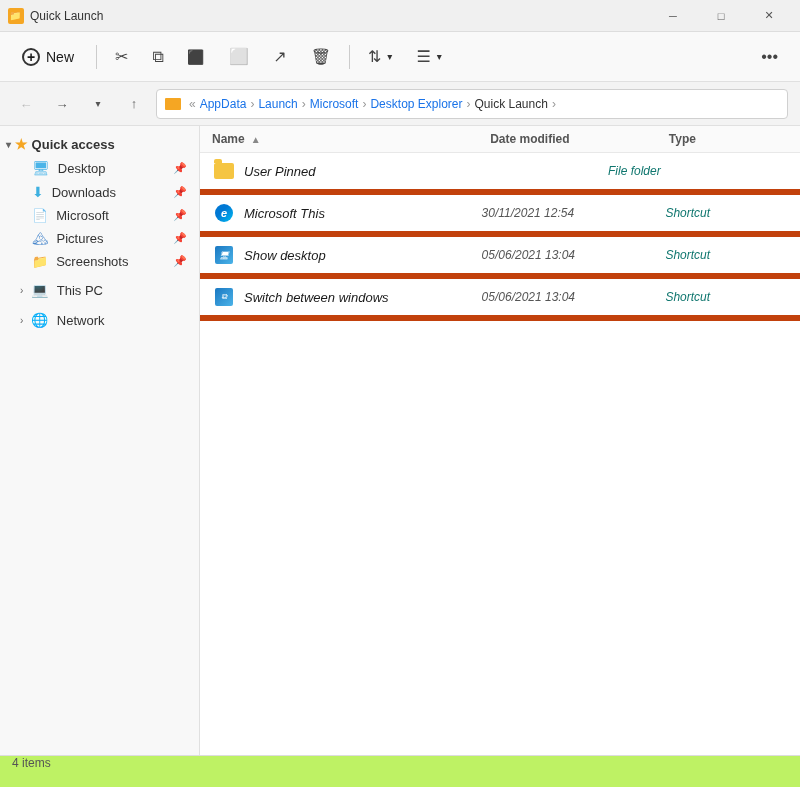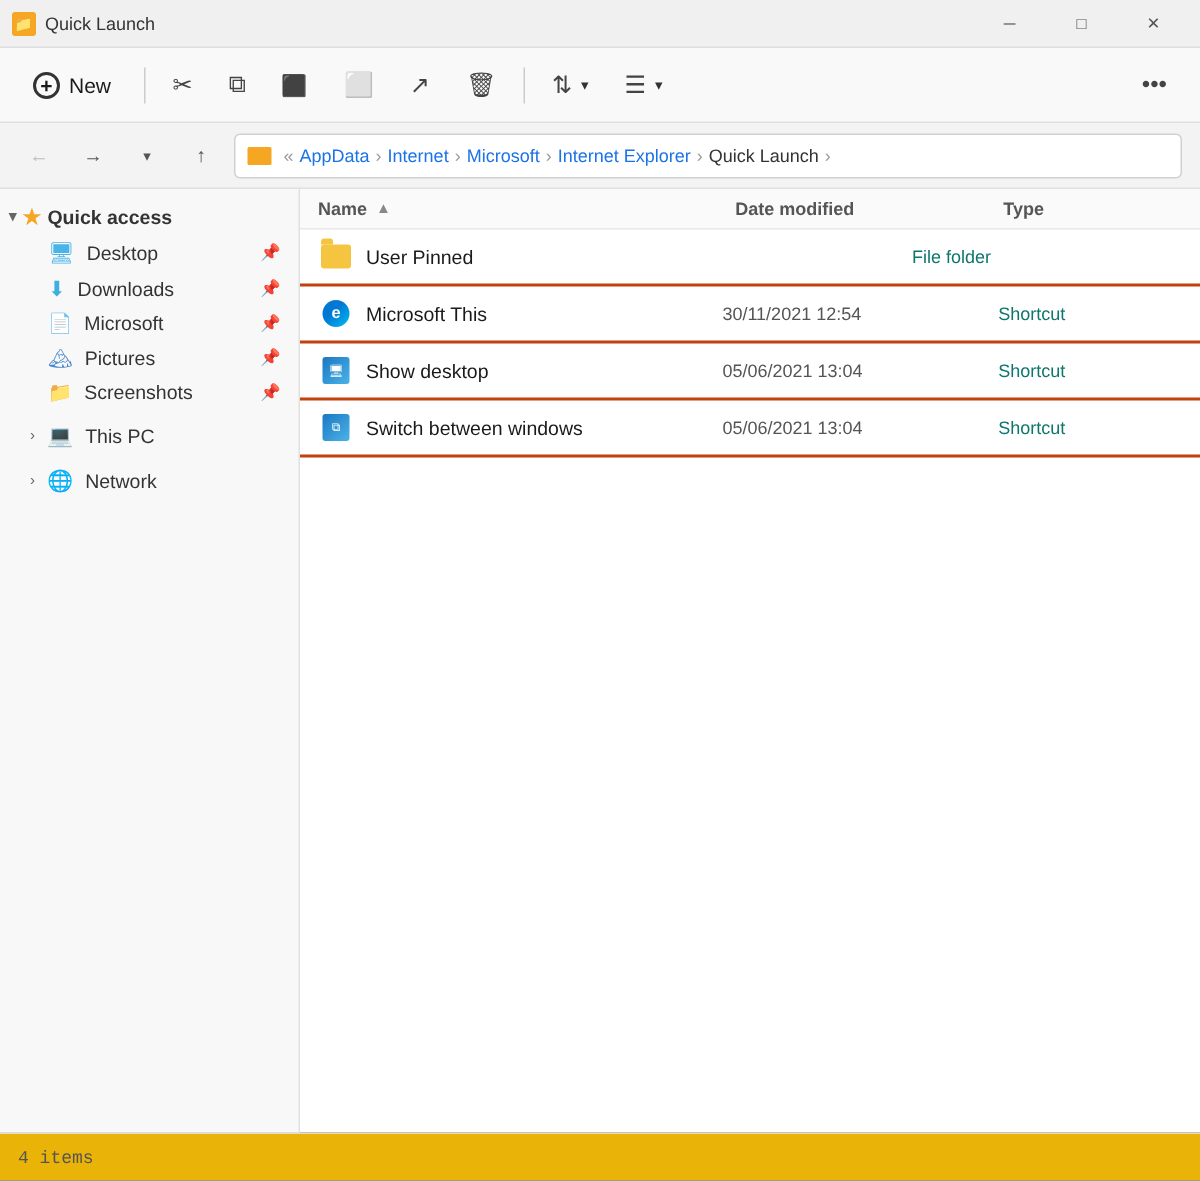--- a/index.html
+++ b/index.html
@@ -206,23 +206,24 @@
       background: #fafafa;
     }
     .col-name { flex: 2.2; display: flex; align-items: center; gap: 6px; cursor: pointer; text-align: right; }
     .col-date { flex: 1.5; margin-left: 16px; }
     .col-type { flex: 1; }
     .col-sort-arrow { font-size: 10px; color: #888; }
     .file-row {
       display: flex;
       align-items: center;
       padding: 8px 12px;
-      border-bottom: 2px solid #c2410c;
-      cursor: pointer;
-      font-size: 13px;
+      border-bottom: 6px solid #c2410c;
+      cursor: pointer;
+      font-size: 13px;
+      font-style: italic;
     }
     .file-icon { width: 24px; height: 20px; margin-right: 8px; display: flex; align-items: center; justify-content: center; }
     .file-name { flex: 2.2; display: flex; align-items: center; color: #1a1a1a; }
     .file-date { flex: 1.5; color: #555; font-size: 12px; }
     .file-type { flex: 1; color: #0f766e; font-size: 12px; }
 
     
     .folder-yellow {
       width: 20px; height: 16px;
       background: #f5c542;
@@ -260,28 +261,27 @@
       width: 18px; height: 18px;
       background: linear-gradient(135deg, #1a78c2, #4bb3e8);
       border-radius: 2px;
       display: flex; align-items: center; justify-content: center;
       font-size: 9px; color: white;
     }
 
     
     .status-bar {
       height: 32px;
-      background: #eab308;
+      background: #bef264;
       border-top: 1px solid #ddd;
       display: flex;
-      align-items: center;
+      align-items: flex-start;
       padding: 0 12px;
       font-size: 12px;
       color: #555;
-      font-family: Liberation Mono, monospace;
     }
 
     
     .tb-icon { font-size: 16px; color: #444; }
   </style>
 </head>
 <body>
 
 <div class="title-bar">
   <span class="title-bar-icon">📁</span>
@@ -335,25 +335,25 @@
 <div class="address-bar">
   <button class="nav-btn disabled">←</button>
   <button class="nav-btn">→</button>
   <button class="nav-btn" style="font-size:10px;">▾</button>
   <button class="nav-btn">↑</button>
   <div class="breadcrumb-bar">
     <div class="breadcrumb-folder-icon"></div>
     <span class="breadcrumb-sep">«</span>
     <span class="breadcrumb-item">AppData</span>
     <span class="breadcrumb-sep">›</span>
-    <span class="breadcrumb-item">Internet</span>
+    <span class="breadcrumb-item">Launch</span>
     <span class="breadcrumb-sep">›</span>
     <span class="breadcrumb-item">Microsoft</span>
     <span class="breadcrumb-sep">›</span>
-    <span class="breadcrumb-item">Internet Explorer</span>
+    <span class="breadcrumb-item">Desktop Explorer</span>
     <span class="breadcrumb-sep">›</span>
     <span class="breadcrumb-item last">Quick Launch</span>
     <span class="breadcrumb-sep">›</span>
   </div>
 </div>
 
 <div class="main-layout">
 
   <div class="sidebar">
 

